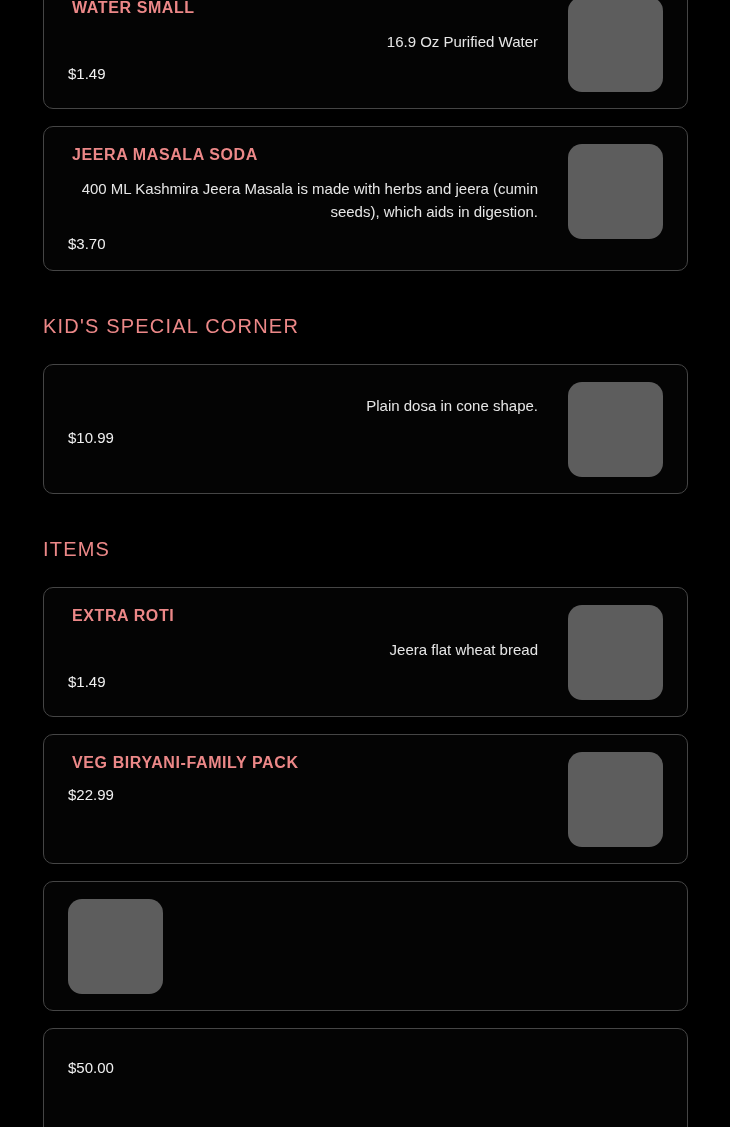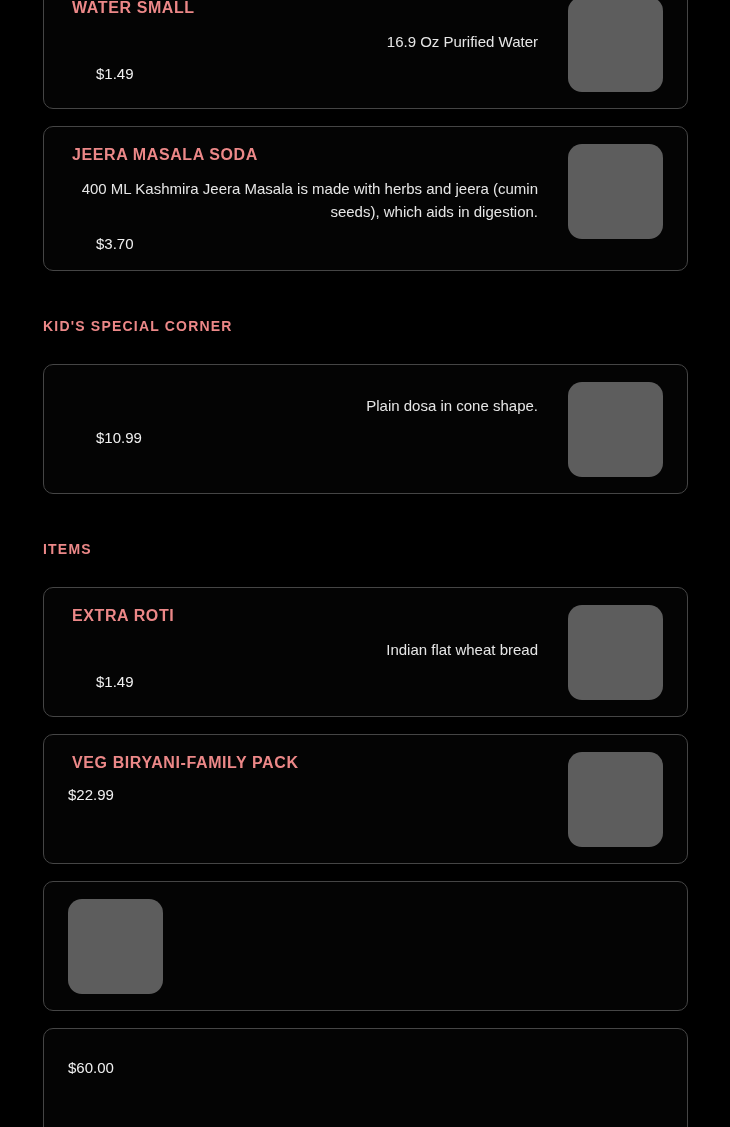--- a/index.html
+++ b/index.html
@@ -12,22 +12,22 @@
     font-family: "Liberation Sans", sans-serif;
   }
   .menu-page {
     width: 645px;
     margin-left: 43px;
     margin-top: -21px;
   }
   .section-heading {
     color: var(--accent, #ec8888);
     font-family: "Liberation Sans", sans-serif;
-    font-size: 14px;
-    font-weight: bold;
+    font-size: 20px;
+    font-weight: normal;
     letter-spacing: 1.2px;
     text-transform: uppercase;
     line-height: 22px;
     margin: 44px 0 27px 0;
     transform-origin: left center;
   }
   .card {
     box-sizing: border-box;
     width: 645px;
     min-height: 129px;
@@ -64,21 +64,20 @@
     text-align: right;
   }
   .item-price {
     color: var(--price, #f0f0f0);
     font-size: 15px;
     line-height: 20px;
     margin: 13px 0 0 0;
   }
   .item-desc + .item-price {
     margin-top: 11px;
-    margin-left: 28px;
   }
   .thumb {
     flex: 0 0 auto;
     width: 95px;
     height: 95px;
     border-radius: 14px;
     background: var(--thumb, #5d5d5d);
     margin-top: 1px;
   }
 </style>
@@ -107,36 +106,36 @@
     <div class="card-info">
       <p class="item-desc">Plain dosa in cone shape.</p>
       <p class="item-price">$10.99</p>
     </div>
     <div class="thumb"></div>
   </div>
     <h2 class="section-heading">ITEMS</h2>
     <div class="card">
     <div class="card-info">
       <h3 class="item-name">EXTRA ROTI</h3>
-      <p class="item-desc">Indian flat wheat bread</p>
+      <p class="item-desc">Jeera flat wheat bread</p>
       <p class="item-price">$1.49</p>
     </div>
     <div class="thumb"></div>
   </div>
     <div class="card">
     <div class="card-info">
       <h3 class="item-name">VEG BIRYANI-FAMILY PACK</h3>
 
       <p class="item-price">$22.99</p>
     </div>
     <div class="thumb"></div>
   </div>
     <div class="card">
     <div class="thumb"></div>
   </div>
     <div class="card">
     <div class="card-info">
 
-      <p class="item-price">$60.00</p>
+      <p class="item-price">$50.00</p>
     </div>
 
   </div>
   </div>
 
 </body></html>

